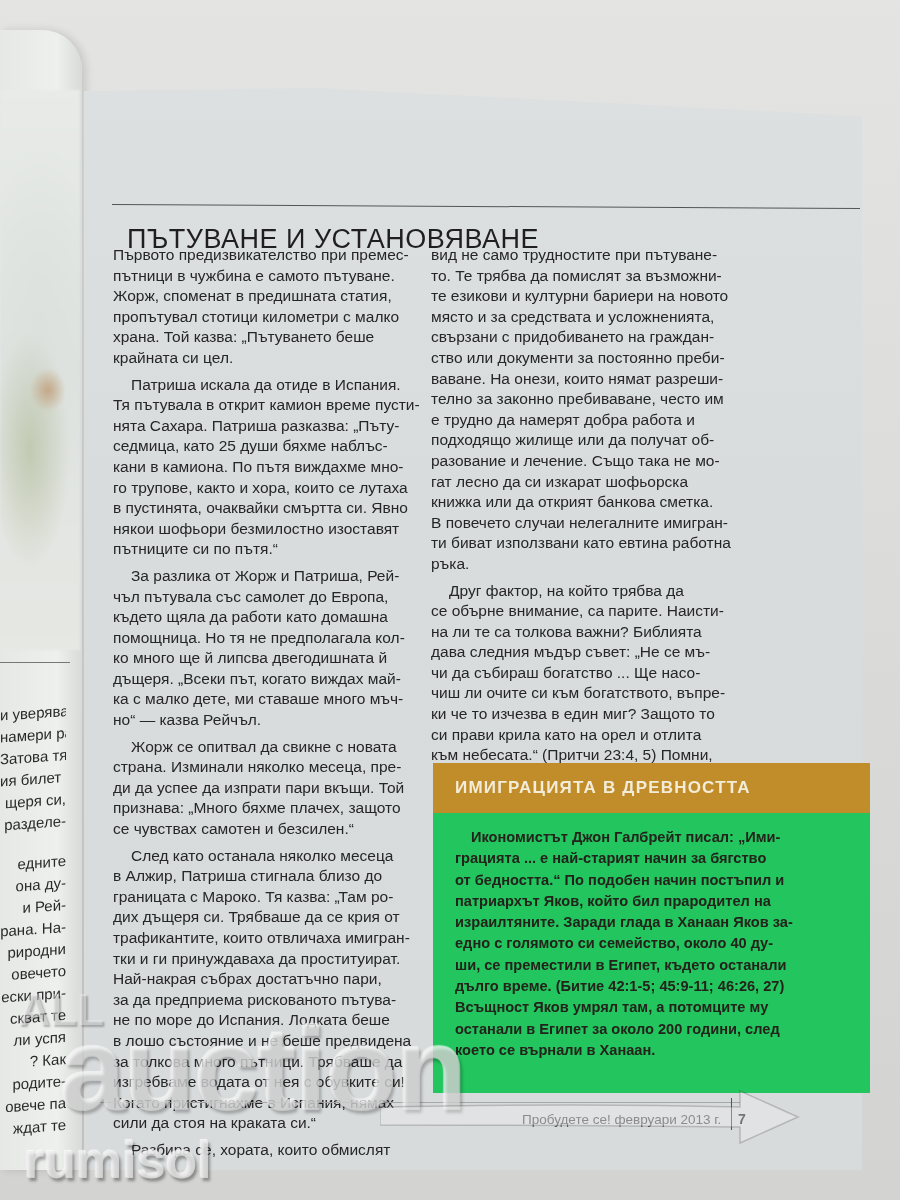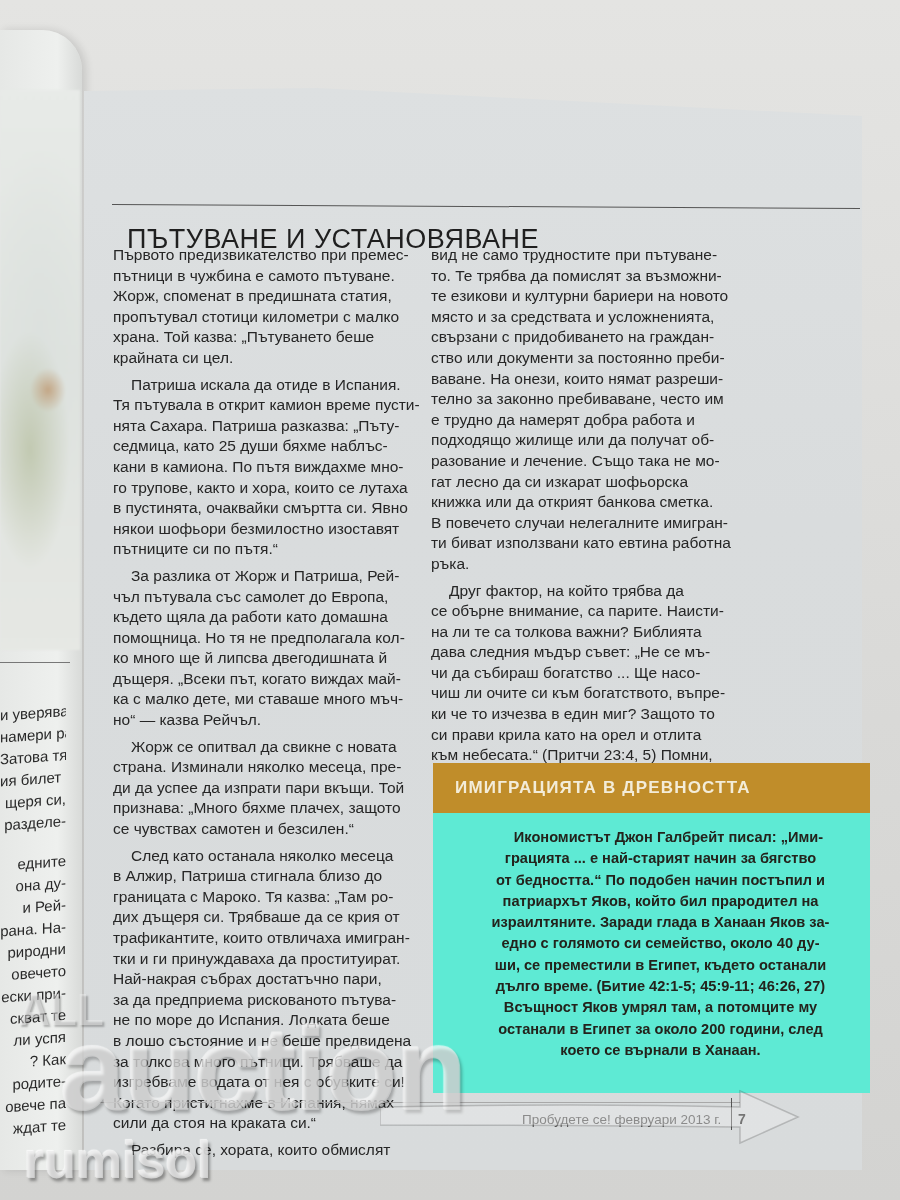--- a/index.html
+++ b/index.html
@@ -59,29 +59,29 @@
   }
   .col p { margin: 0 0 6px 0; }
   .col p .line { display: block; white-space: nowrap; }
   .col p.indent .line:first-child { padding-left: 18px; }
   .col1 { left: 113px; top: 245px; width: 315px; }
   .col2 { left: 431px; top: 245px; width: 320px; }
 
   
   .box {
     position: absolute; left: 433px; top: 763px; width: 437px; height: 330px;
-    background: #5eead4;
+    background: #22c55e;
   }
   .box-head {
     height: 50px; background: #c08d2a;
     color: #f3ecd8; font-weight: bold; font-size: 17px; letter-spacing: 1.2px;
     display: flex; align-items: center; padding-left: 22px;
   }
   .box-body {
-    padding: 14px 4px 0 22px; font-size: 14.6px; line-height: 21.3px; font-weight: bold; color: #23231c; text-align: center;
+    padding: 14px 4px 0 22px; font-size: 14.6px; line-height: 21.3px; font-weight: bold; color: #23231c;
   }
   .box-body .line { display: block; white-space: nowrap; }
   .box-body .line:first-child { padding-left: 16px; }
 
   .bottom-rule {
     position: absolute; left: 100px; top: 1102px; width: 640px; height: 1px; background: #a8a8a8;
   }
   .footer {
     position: absolute; left: 522px; top: 1112px; font-size: 13.5px; color: #555;
     white-space: nowrap;

